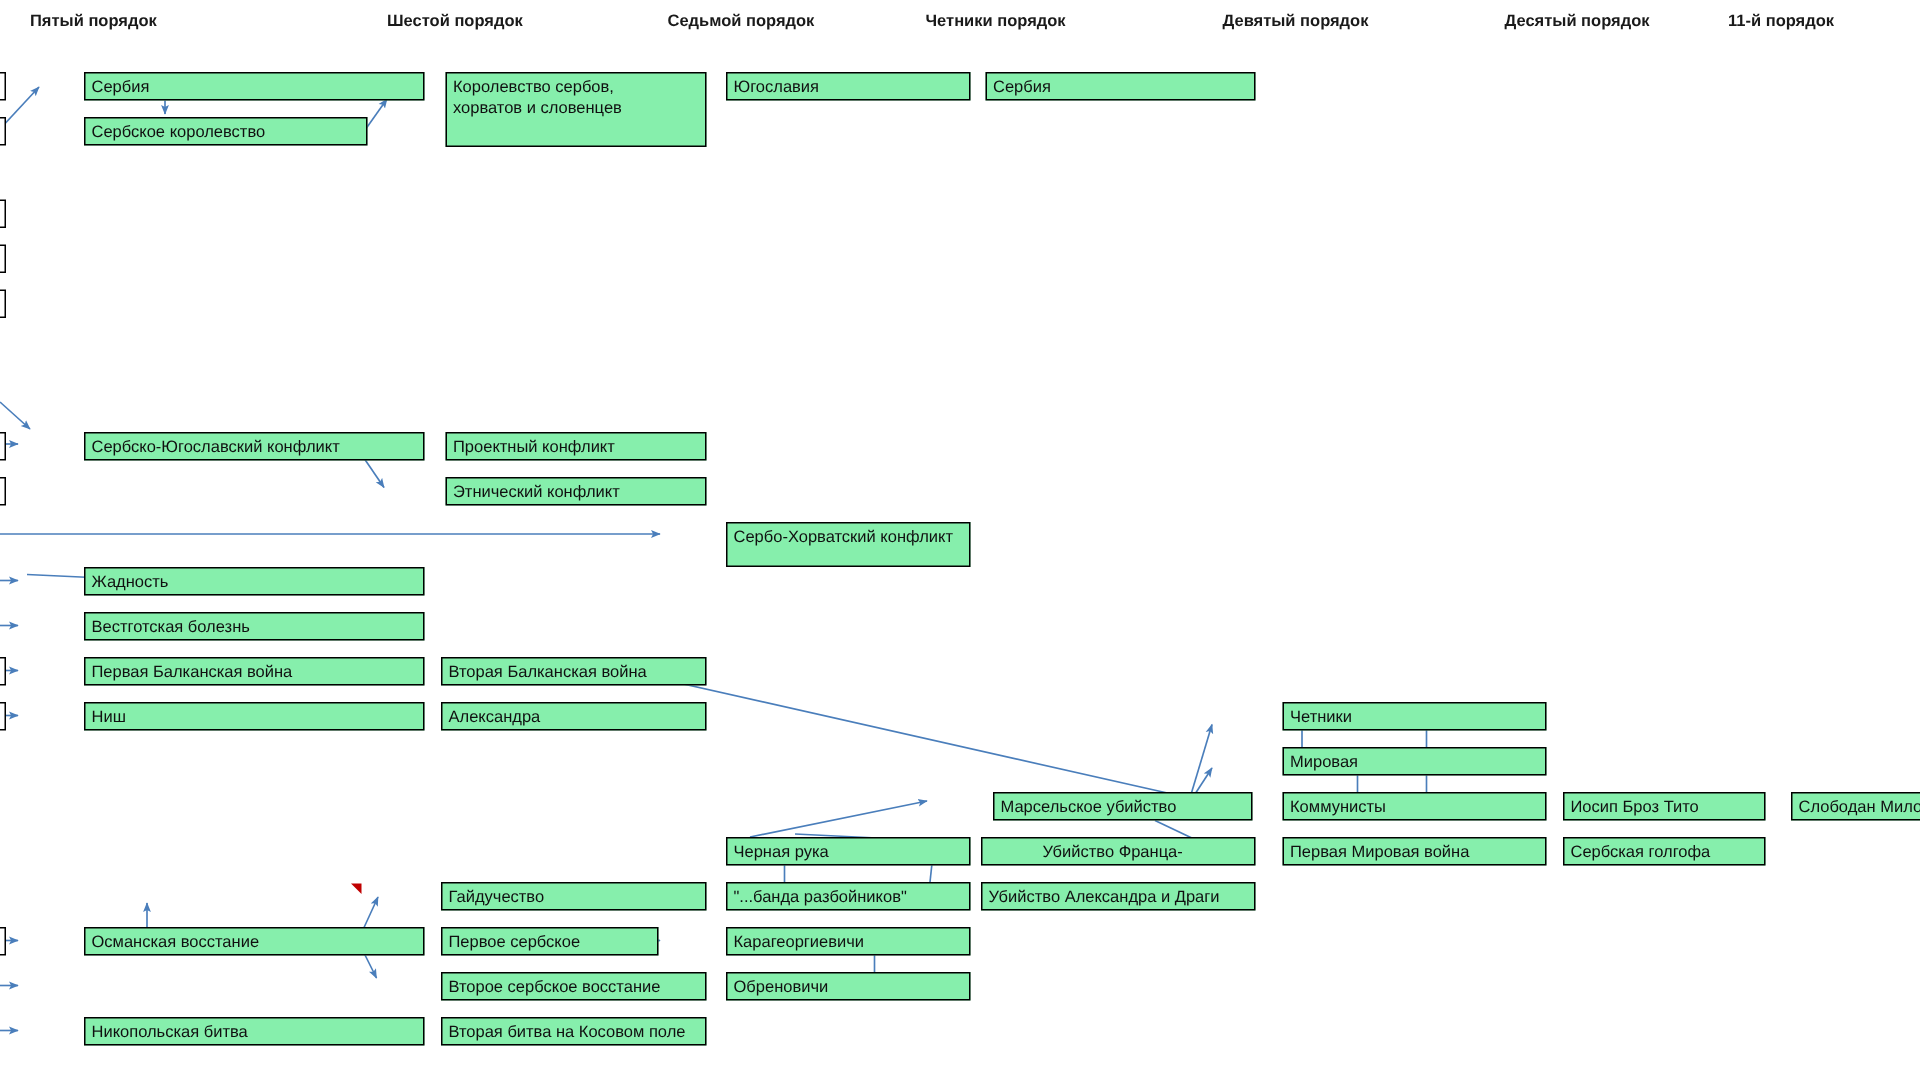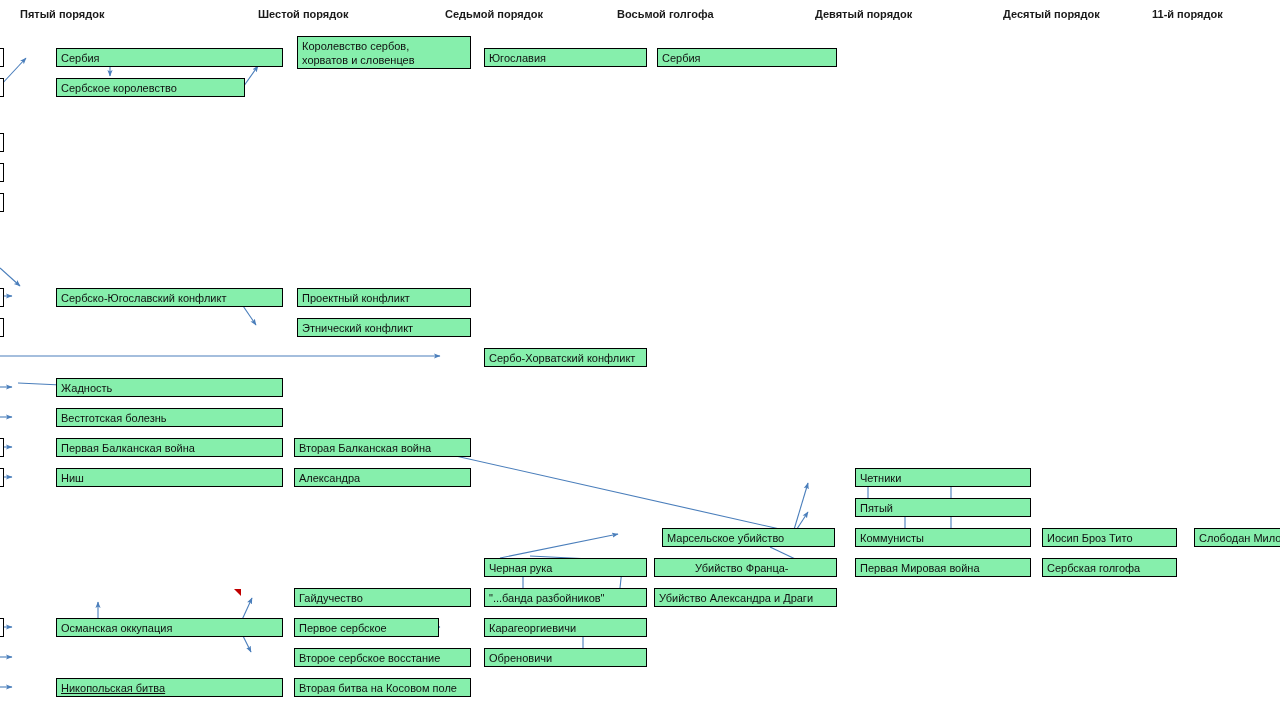--- a/index.html
+++ b/index.html
@@ -111,64 +111,64 @@
         <path d="M0,657 L12,657" marker-end="url(#ah)"></path>
         <path d="M0,687 L12,687" marker-end="url(#ah)"></path>
         <path d="M241,687 L250,687"></path>
         <path d="M620,588 L623,560"></path>
       </g>
   </svg>
 
 <div class="col-header" style="left: 20px; top: 7px;">Пятый порядок</div>
     <div class="col-header" style="left: 258px; top: 7px;">Шестой порядок</div>
     <div class="col-header" style="left: 445px; top: 7px;">Седьмой порядок</div>
-    <div class="col-header" style="left: 617px; top: 7px;">Восьмой голгофа</div>
+    <div class="col-header" style="left: 617px; top: 7px;">Четники порядок</div>
     <div class="col-header" style="left: 815px; top: 7px;">Девятый порядок</div>
     <div class="col-header" style="left: 1003px; top: 7px;">Десятый порядок</div>
     <div class="col-header" style="left: 1152px; top: 7px;">11-й порядок</div>
     <div class="stub" style="left: -4px; top: 48px; width: 8px; height: 19px;"></div>
     <div class="stub" style="left: -4px; top: 78px; width: 8px; height: 19px;"></div>
     <div class="stub" style="left: -4px; top: 133px; width: 8px; height: 19px;"></div>
     <div class="stub" style="left: -4px; top: 163px; width: 8px; height: 19px;"></div>
     <div class="stub" style="left: -4px; top: 193px; width: 8px; height: 19px;"></div>
     <div class="stub" style="left: -4px; top: 288px; width: 8px; height: 19px;"></div>
     <div class="stub" style="left: -4px; top: 318px; width: 8px; height: 19px;"></div>
     <div class="stub" style="left: -4px; top: 438px; width: 8px; height: 19px;"></div>
     <div class="stub" style="left: -4px; top: 468px; width: 8px; height: 19px;"></div>
     <div class="stub" style="left: -4px; top: 618px; width: 8px; height: 19px;"></div>
     <div class="node" style="left: 14px; top: 48px; width: 227px; height: 19px;"><span>Сербия</span></div>
     <div class="node" style="left: 14px; top: 78px; width: 189px; height: 19px;"><span>Сербское королевство</span></div>
-    <div class="node two-line" style="left: 255px; top: 36px; width: 174px; height: 33px;"><span>Королевство сербов,
+    <div class="node two-line" style="left: 255px; top: 48px; width: 174px; height: 50px;"><span>Королевство сербов,
 хорватов и словенцев</span></div>
     <div class="node" style="left: 442px; top: 48px; width: 163px; height: 19px;"><span>Югославия</span></div>
     <div class="node" style="left: 615px; top: 48px; width: 180px; height: 19px;"><span>Сербия</span></div>
     <div class="node" style="left: 14px; top: 288px; width: 227px; height: 19px;"><span>Сербско-Югославский конфликт</span></div>
     <div class="node" style="left: 255px; top: 288px; width: 174px; height: 19px;"><span>Проектный конфликт</span></div>
     <div class="node" style="left: 255px; top: 318px; width: 174px; height: 19px;"><span>Этнический конфликт</span></div>
-    <div class="node" style="left: 442px; top: 348px; width: 163px; height: 19px;"><span>Сербо-Хорватский конфликт</span></div>
+    <div class="node" style="left: 442px; top: 348px; width: 163px; height: 30px;"><span>Сербо-Хорватский конфликт</span></div>
     <div class="node" style="left: 14px; top: 378px; width: 227px; height: 19px;"><span>Жадность</span></div>
     <div class="node" style="left: 14px; top: 408px; width: 227px; height: 19px;"><span>Вестготская болезнь</span></div>
     <div class="node" style="left: 14px; top: 438px; width: 227px; height: 19px;"><span>Первая Балканская война</span></div>
     <div class="node" style="left: 252px; top: 438px; width: 177px; height: 19px;"><span>Вторая Балканская война</span></div>
     <div class="node" style="left: 14px; top: 468px; width: 227px; height: 19px;"><span>Ниш</span></div>
     <div class="node" style="left: 252px; top: 468px; width: 177px; height: 19px;"><span>Александра</span></div>
     <div class="node" style="left: 813px; top: 468px; width: 176px; height: 19px;"><span>Четники</span></div>
-    <div class="node" style="left: 813px; top: 498px; width: 176px; height: 19px;"><span>Пятый</span></div>
+    <div class="node" style="left: 813px; top: 498px; width: 176px; height: 19px;"><span>Мировая</span></div>
     <div class="node" style="left: 813px; top: 528px; width: 176px; height: 19px;"><span>Коммунисты</span></div>
     <div class="node" style="left: 620px; top: 528px; width: 173px; height: 19px;"><span>Марсельское убийство</span></div>
     <div class="node" style="left: 1000px; top: 528px; width: 135px; height: 19px;"><span>Иосип Броз Тито</span></div>
     <div class="node" style="left: 1152px; top: 528px; width: 132px; height: 19px;"><span>Слободан Милошевич</span></div>
     <div class="node" style="left: 442px; top: 558px; width: 163px; height: 19px;"><span>Черная рука</span></div>
     <div class="node" style="left: 612px; top: 558px; width: 183px; height: 19px; padding-left: 40px;"><span>Убийство Франца-Фердинанда</span></div>
     <div class="node" style="left: 813px; top: 558px; width: 176px; height: 19px;"><span>Первая Мировая война</span></div>
     <div class="node" style="left: 1000px; top: 558px; width: 135px; height: 19px;"><span>Сербская голгофа</span></div>
     <div class="comment-mark" style="left: 234px; top: 589px;"></div>
     <div class="node" style="left: 252px; top: 588px; width: 177px; height: 19px;"><span>Гайдучество</span></div>
     <div class="node" style="left: 442px; top: 588px; width: 163px; height: 19px;"><span>"...банда разбойников"</span></div>
     <div class="node" style="left: 612px; top: 588px; width: 183px; height: 19px;"><span>Убийство Александра и Драги</span></div>
-    <div class="node" style="left: 14px; top: 618px; width: 227px; height: 19px;"><span>Османская оккупация</span></div>
+    <div class="node" style="left: 14px; top: 618px; width: 227px; height: 19px;"><span>Османская восстание</span></div>
     <div class="node" style="left: 252px; top: 618px; width: 145px; height: 19px;"><span>Первое сербское восстание</span></div>
     <div class="node" style="left: 442px; top: 618px; width: 163px; height: 19px;"><span>Карагеоргиевичи</span></div>
     <div class="node" style="left: 252px; top: 648px; width: 177px; height: 19px;"><span>Второе сербское восстание</span></div>
     <div class="node" style="left: 442px; top: 648px; width: 163px; height: 19px;"><span>Обреновичи</span></div>
-    <div class="node" style="left: 14px; top: 678px; width: 227px; height: 19px; text-decoration: underline;"><span>Никопольская битва</span></div>
+    <div class="node" style="left: 14px; top: 678px; width: 227px; height: 19px;"><span>Никопольская битва</span></div>
     <div class="node" style="left: 252px; top: 678px; width: 177px; height: 19px;"><span>Вторая битва на Косовом поле</span></div>
   </div>
 
 </body></html>

